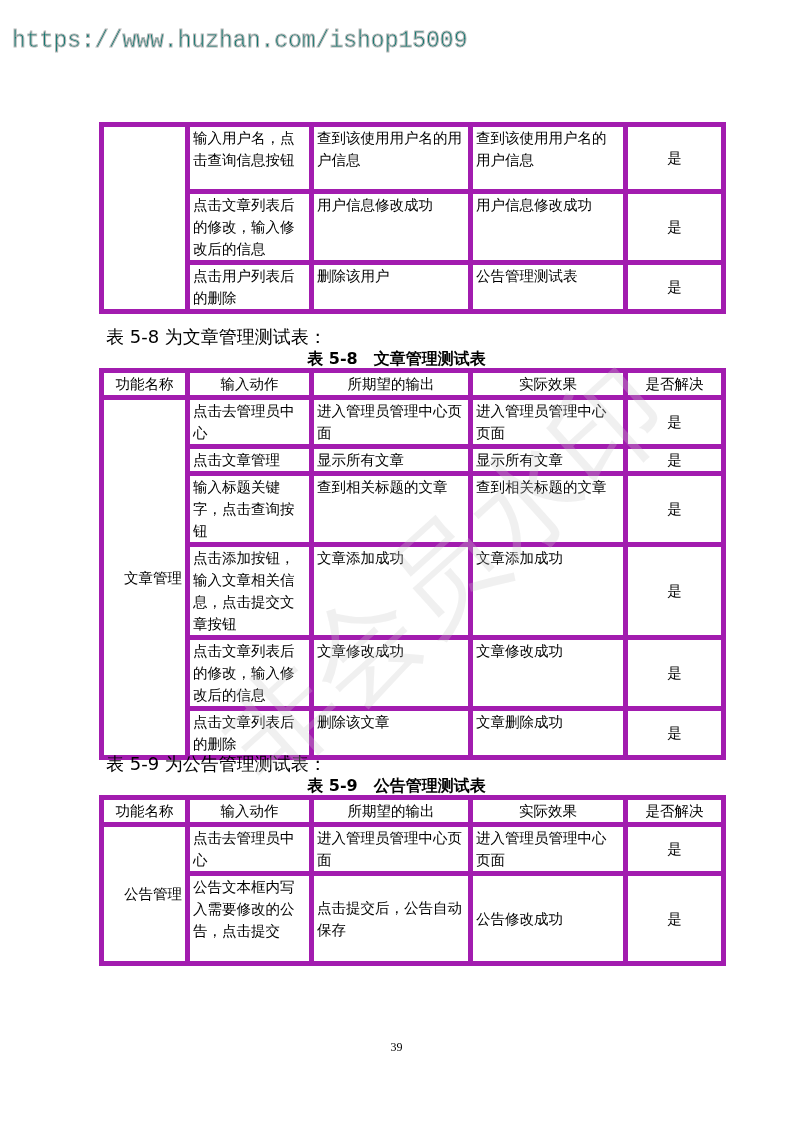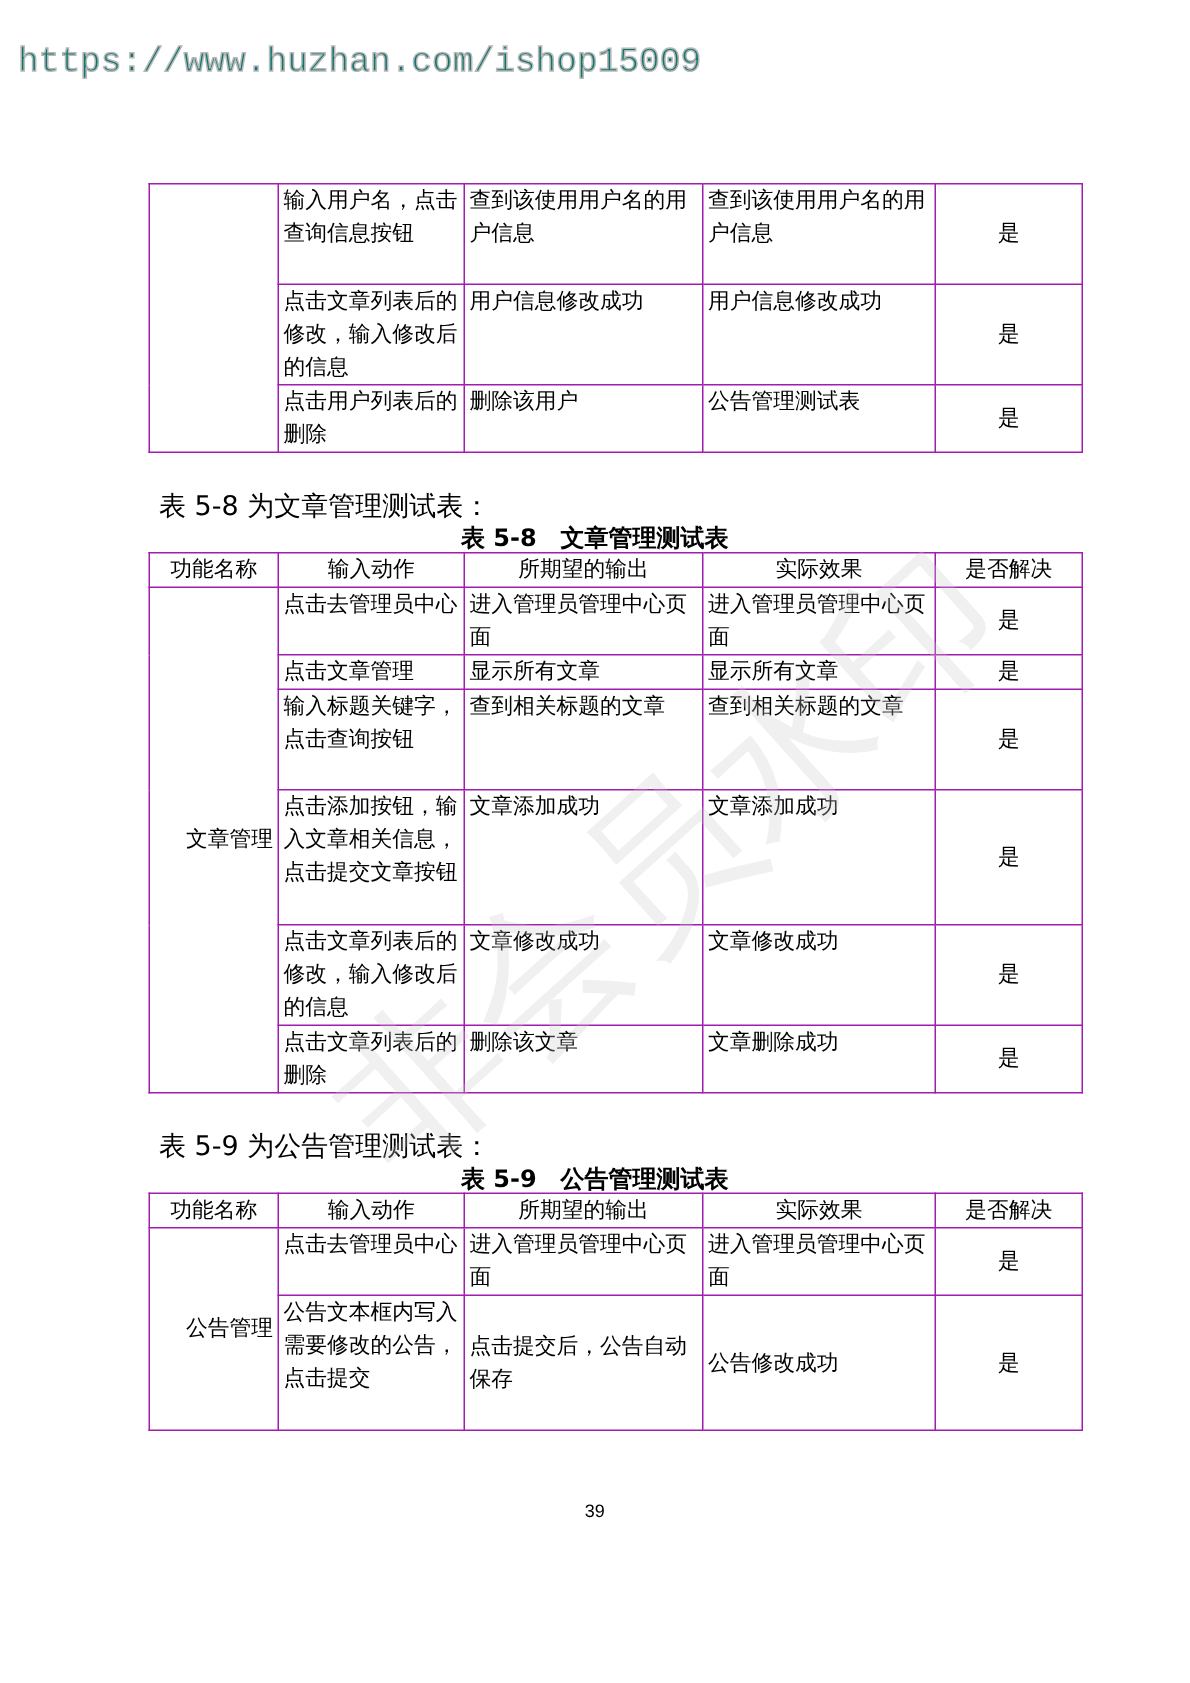--- a/index.html
+++ b/index.html
@@ -20,33 +20,33 @@
     transform: rotate(-42deg); transform-origin: center;
     white-space: nowrap; pointer-events: none; z-index: 5;
     font-family: "DejaVu Sans", sans-serif;
   }
   table.tt {
     position: absolute; left: 99px; width: 622px;
     border-collapse: collapse; table-layout: fixed;
     font-size: 14.5px; line-height: 22px;
   }
   table.tt td, table.tt th {
-    border: 1px solid #a21caf; padding: 0 3px; vertical-align: top;
+    border: 5px solid #a21caf; padding: 0 3px; vertical-align: top;
     font-weight: normal; word-break: break-all;
   }
   table.tt th { text-align: center; vertical-align: middle; height: 22px; }
   table.tt td.c-func { text-align: right; vertical-align: middle; }
   table.tt td.c-res { text-align: center; vertical-align: middle; }
   col.w1 { width: 86px; } col.w2 { width: 124px; } col.w3 { width: 159px; }
   col.w4 { width: 155px; } col.w5 { width: 98px; }
   .intro { position: absolute; left: 106px; font-size: 18px; }
   .caption { position: absolute; left: 0; width: 793px; text-align: center;
     font-size: 16px; font-weight: bold; }
-  .page-num { position: absolute; left: 0; width: 793px; top: 1000px;
-    text-align: center; font-size: 12px; font-family: Liberation Sans, sans-serif; }
+  .page-num { position: absolute; left: 0; width: 793px; top: 1040px;
+    text-align: center; font-size: 12px; font-family: Liberation Serif, serif; }
 </style>
 </head>
 <body>
 
 <div class="url-watermark">https://www.huzhan.com/ishop15009</div>
 <div class="diag-watermark">非会员水印</div>
 
 <table class="tt" style="top:122px;">
   <colgroup>
       <col class="w1">

